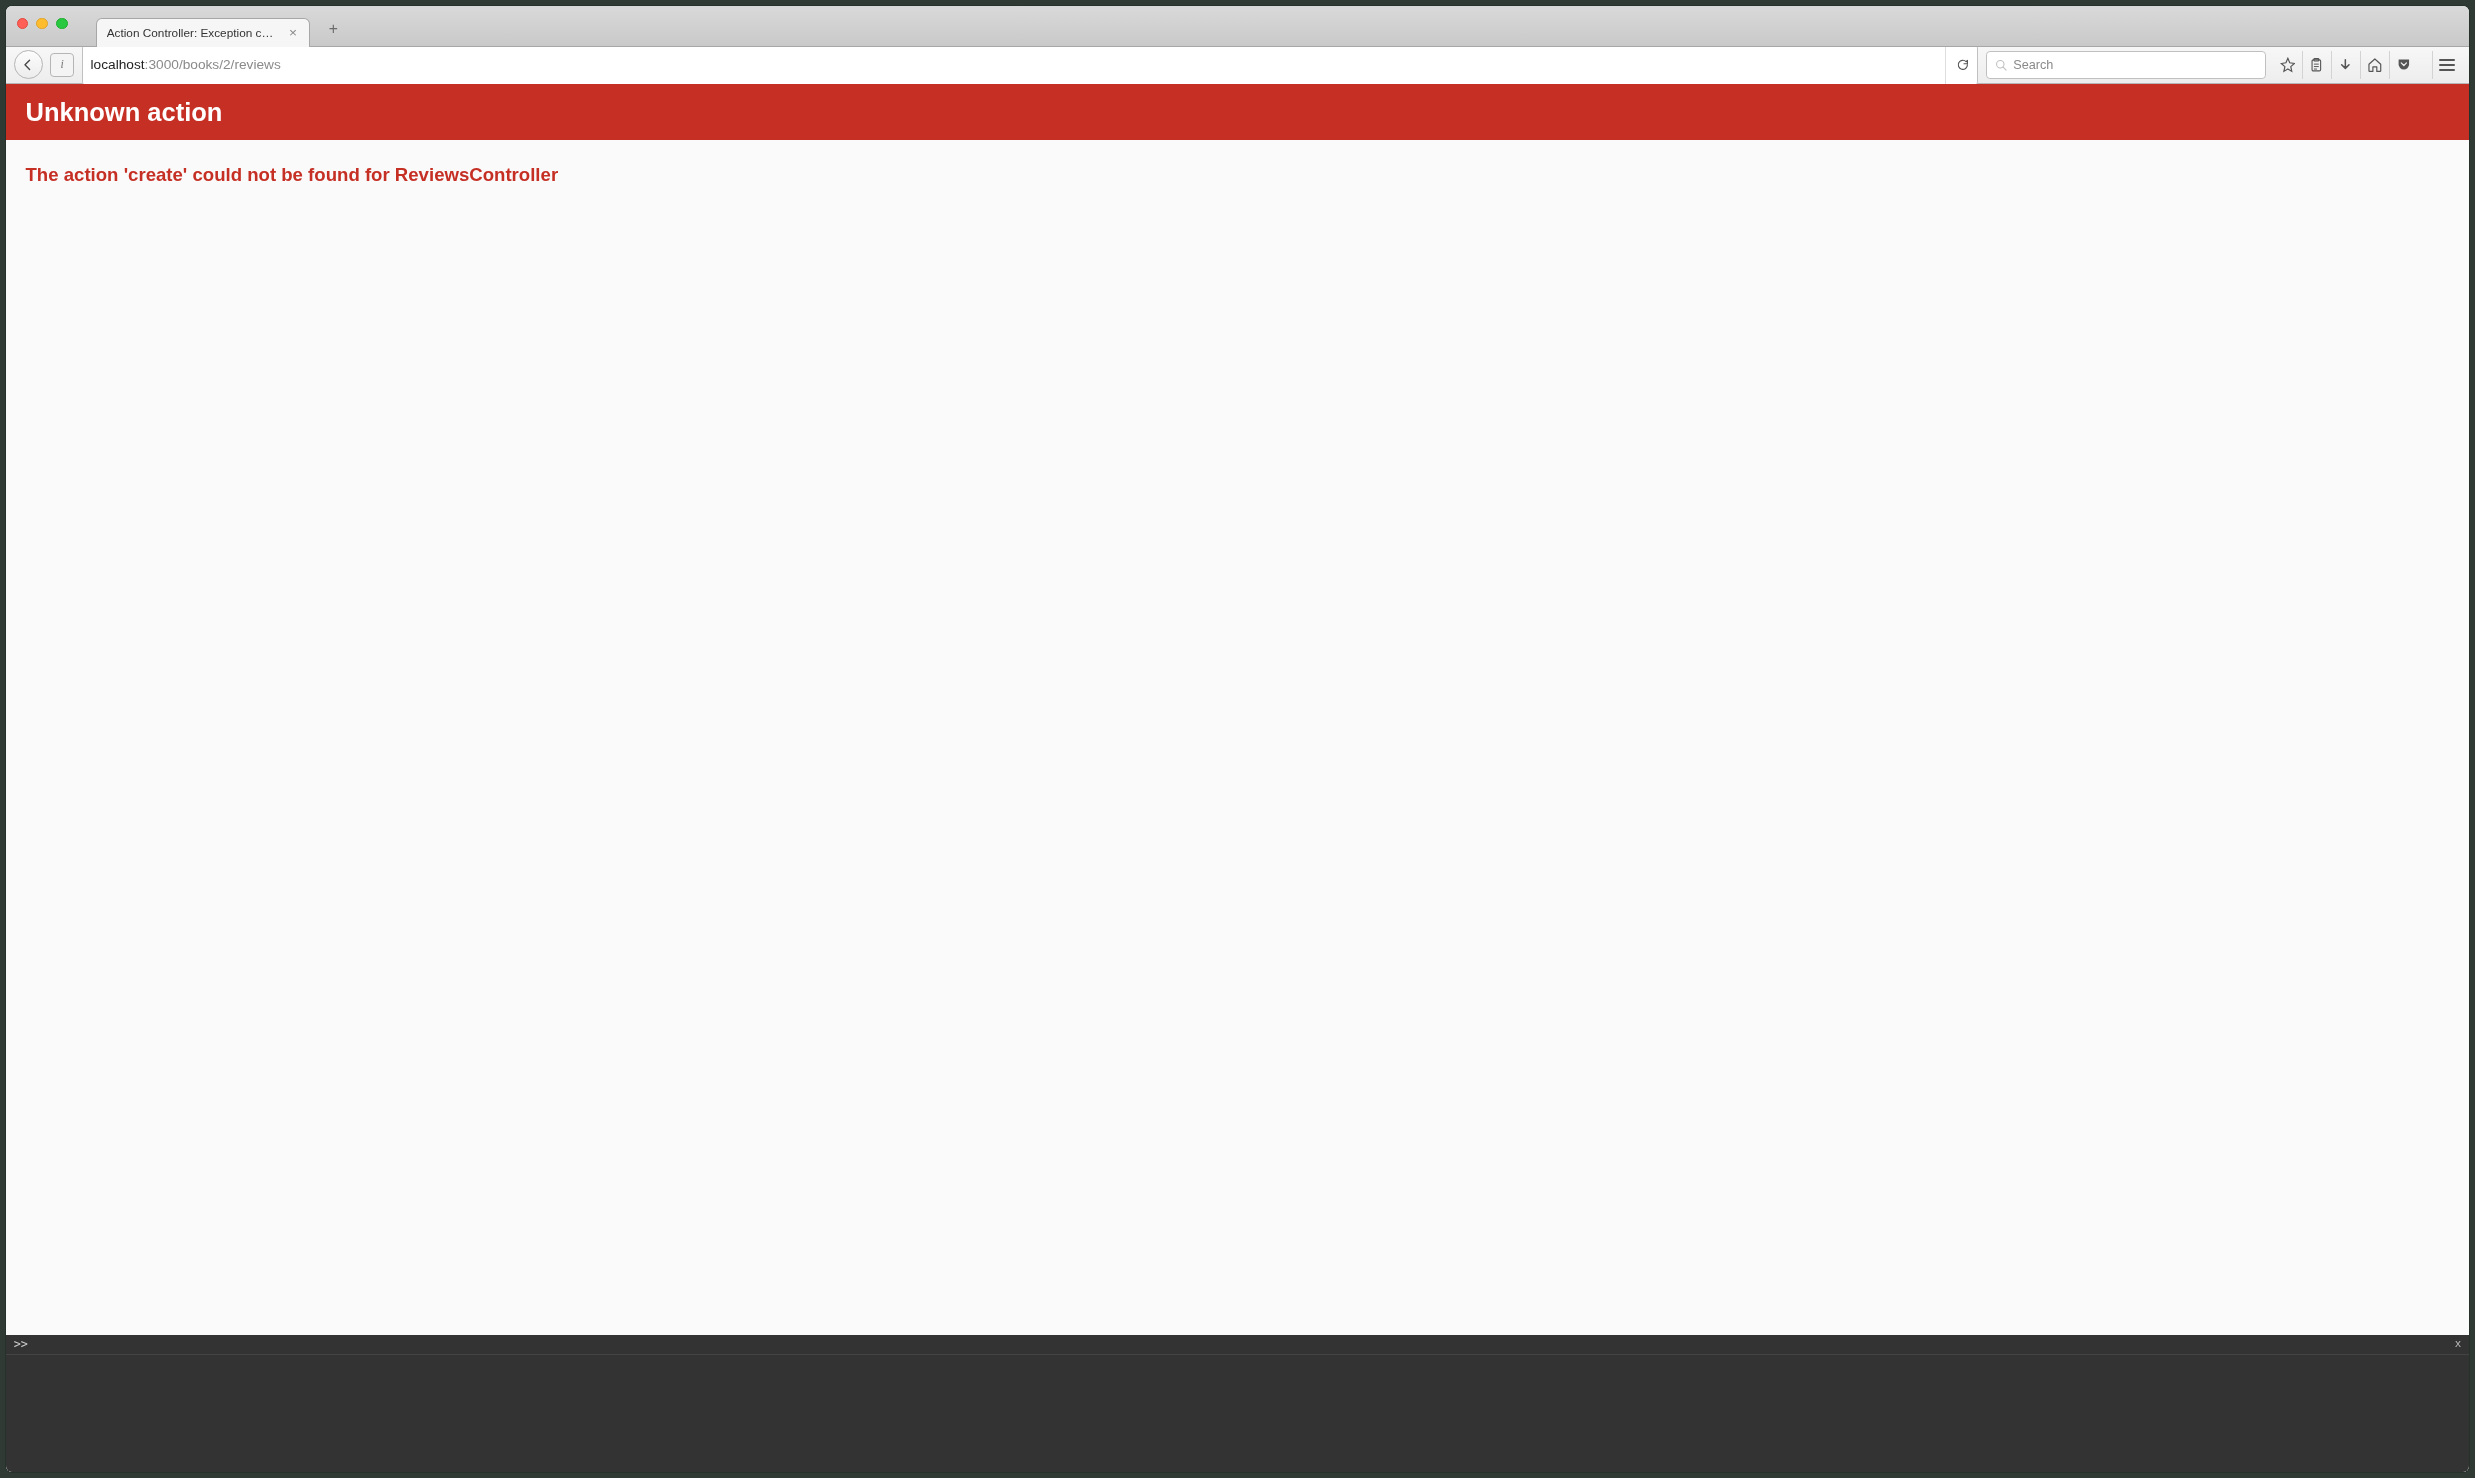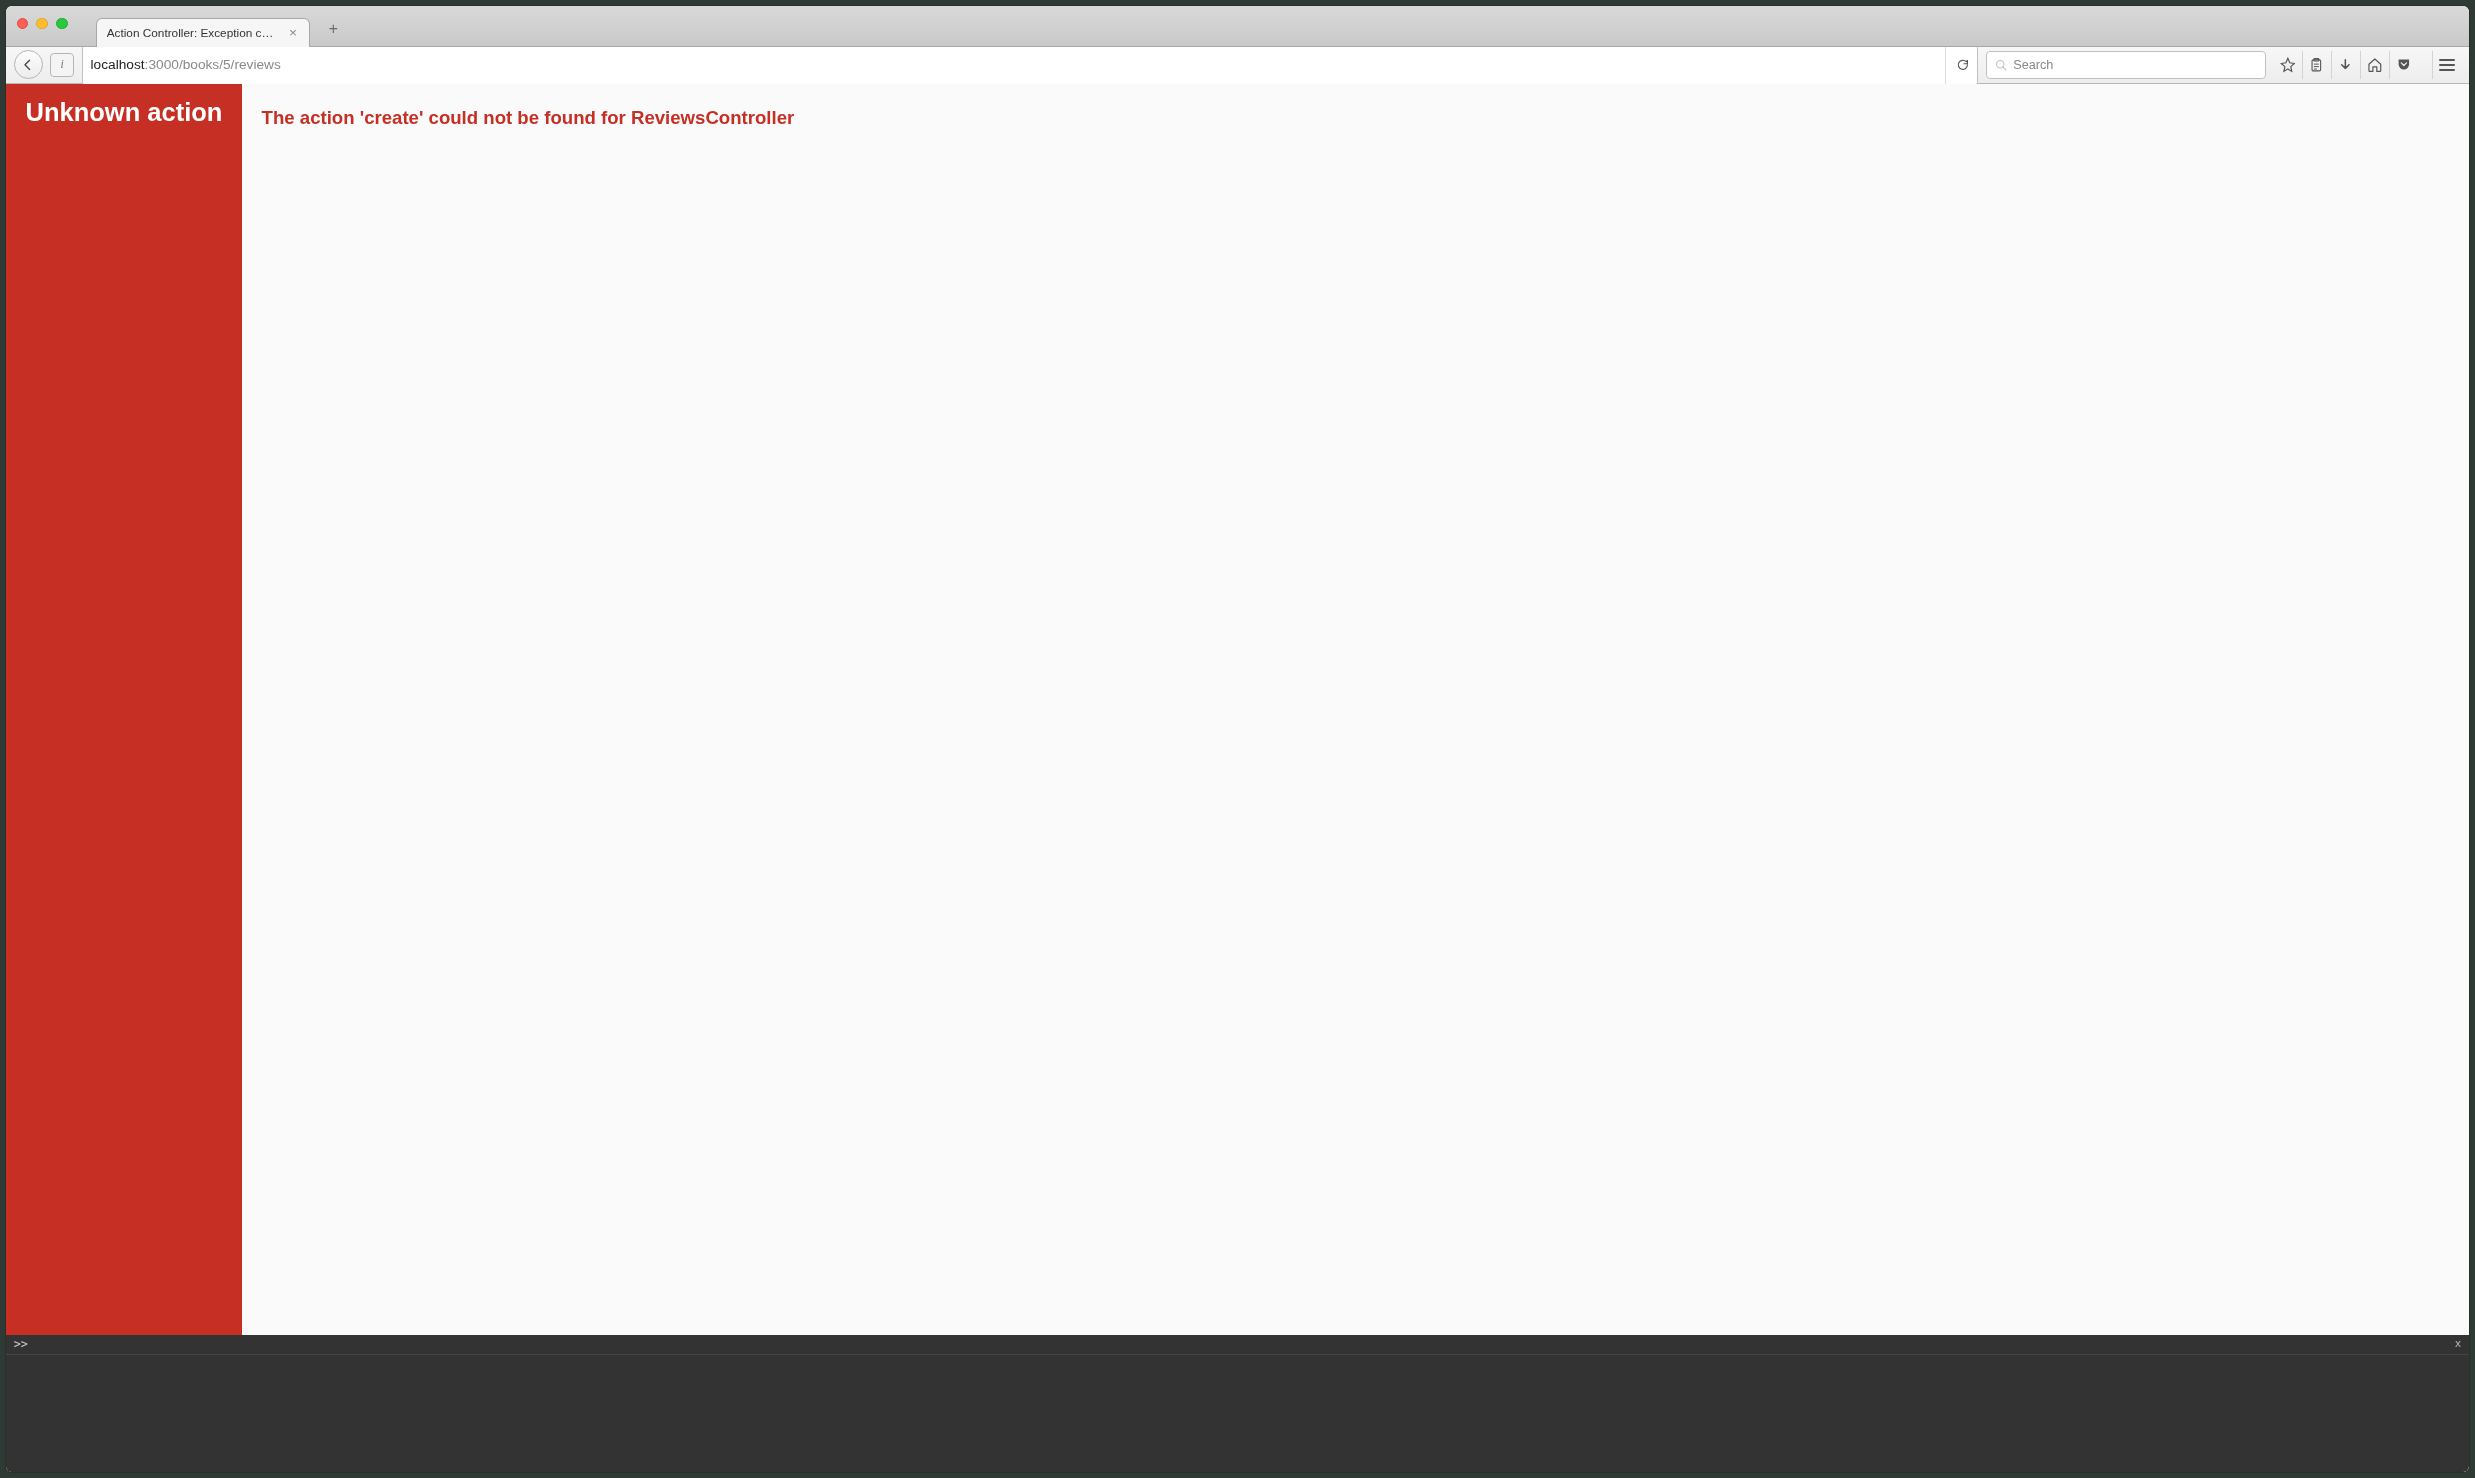--- a/index.html
+++ b/index.html
@@ -173,21 +173,21 @@
       gap: 2.9px;
       border-left: 1px solid #d3d3d3;
     }
     .hamburger span {
       width: 15.7px; height: 2px; background: #555; border-radius: 1px;
     }
     
     .viewport {
       flex: 1;
       display: flex;
-      flex-direction: row;
+      flex-direction: column;
       background: #fafafa;
       position: relative;
     }
     .rails-header {
       background: #c52f24;
       color: #fff;
       padding: 13.7px 19.6px;
       font-size: 25.5px;
       font-weight: 700;
     }
@@ -248,21 +248,21 @@
       <svg width="13.7" height="13.7" viewBox="0 0 24 24">
           <path d="M15 4l-8 8 8 8" fill="none" stroke="currentColor" stroke-width="2.5" stroke-linecap="round" stroke-linejoin="round"></path>
         </svg>
     </div>
     <div class="info-chip">
       <span>i</span>
     </div>
     <div class="addr">
       <span class="host">localhost</span>
         <span class="port">:3000</span>
-        <span class="path">/books/5/reviews</span>
+        <span class="path">/books/2/reviews</span>
       <span class="refresh">
         <svg width="13.7" height="13.7" viewBox="0 0 24 24">
             <path d="M20 12a8 8 0 1 1-2.34-5.66L20 4v6h-6" fill="none" stroke="currentColor" stroke-width="2" stroke-linecap="round" stroke-linejoin="round"></path>
           </svg>
       </span>
     </div>
     <div class="search">
       <svg width="12.7" height="12.7" viewBox="0 0 24 24">
           <circle cx="10" cy="10" r="7" fill="none" stroke="currentColor" stroke-width="2"></circle>
           <path d="M15 15l6 6" stroke="currentColor" stroke-width="2" stroke-linecap="round"></path>

